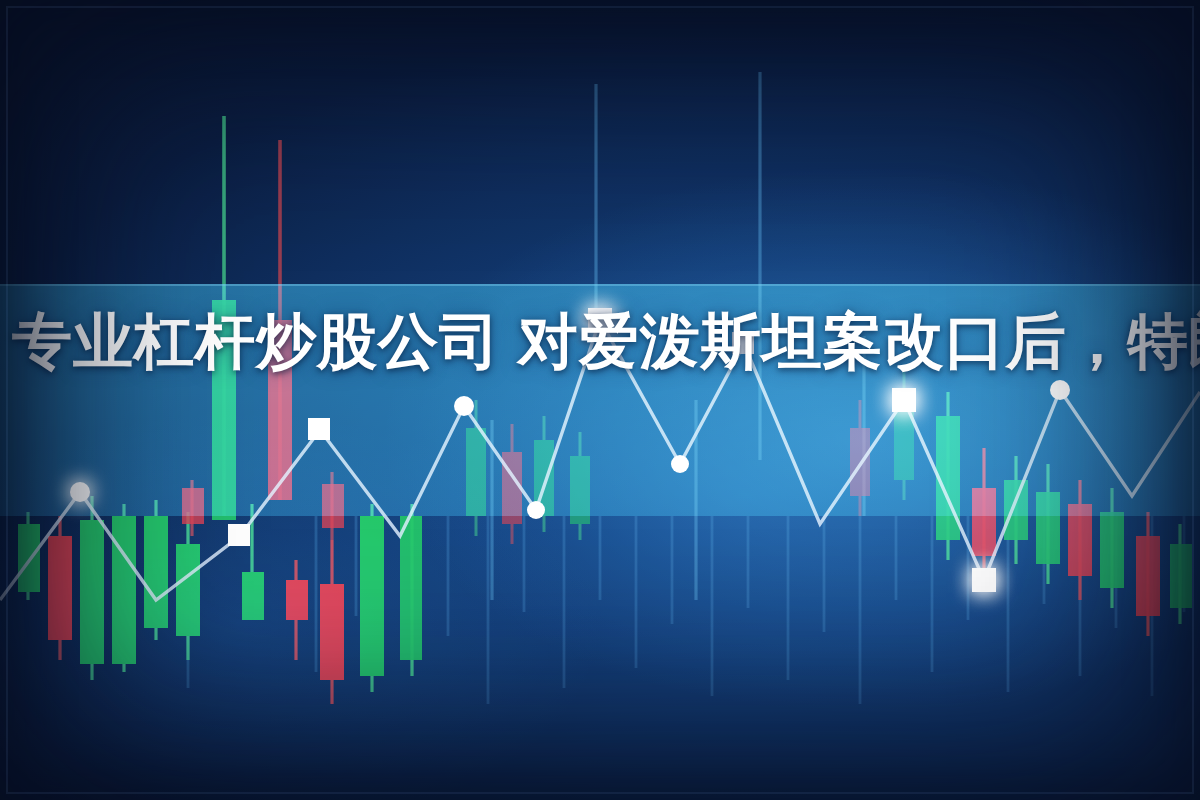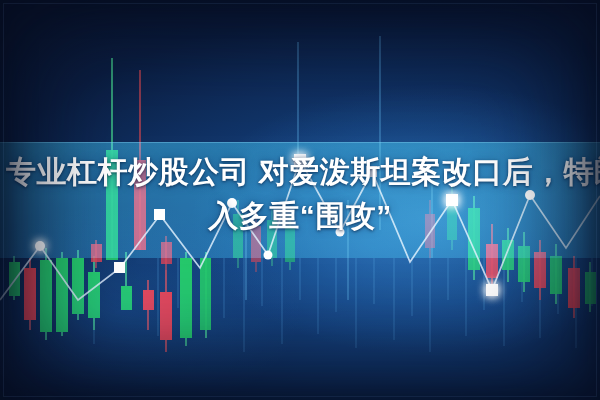--- a/index.html
+++ b/index.html
@@ -283,18 +283,17 @@
     </g>
   </svg>
 
   <div class="bg-glow"></div>
 
   <div class="band"></div>
   <div class="band-edge-top"></div>
 
   <div class="headline">
     <span class="hl-line l1">专业杠杆炒股公司 对爱泼斯坦案改口后，特朗普陷</span>
-    <span class="hl-line l2">入多重“围攻”</span>
   </div>
 
   <div class="bg-vignette"></div>
   <div class="frame-line"></div>
 </div>
 
 </body></html>

